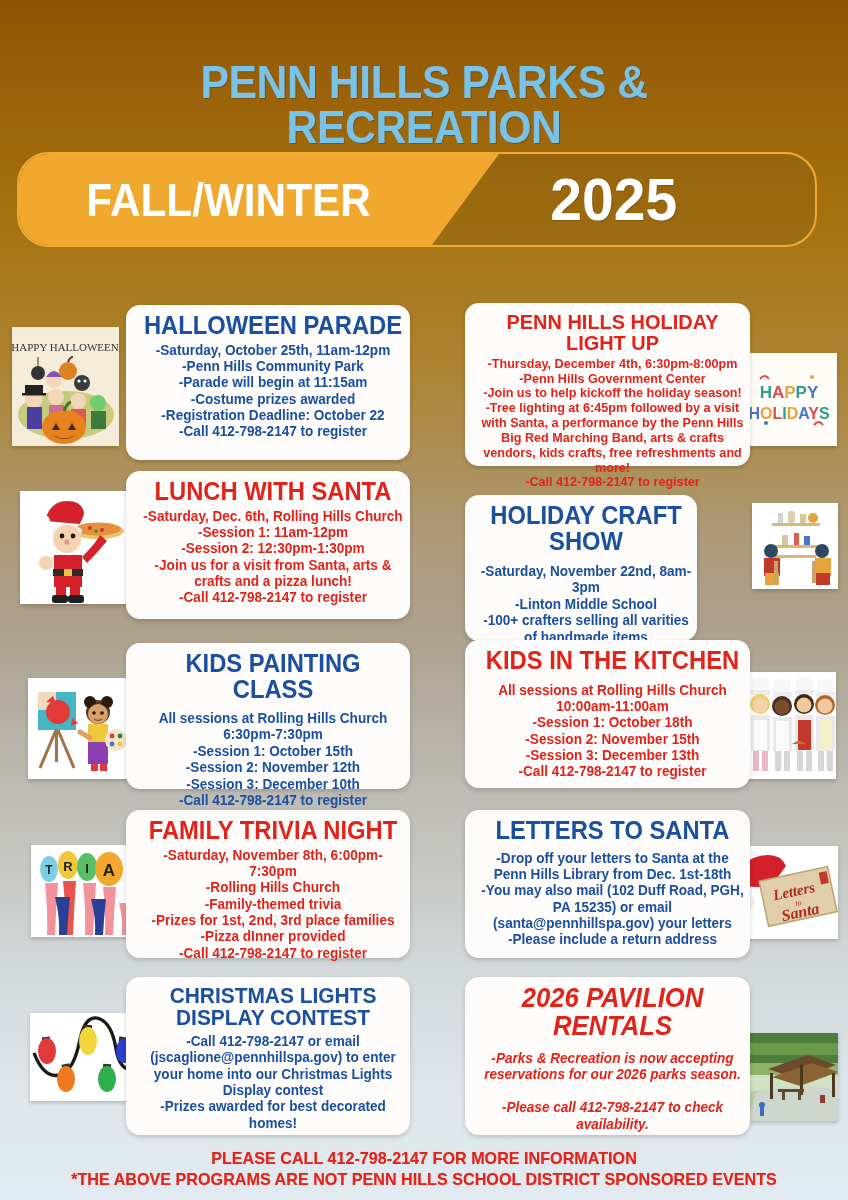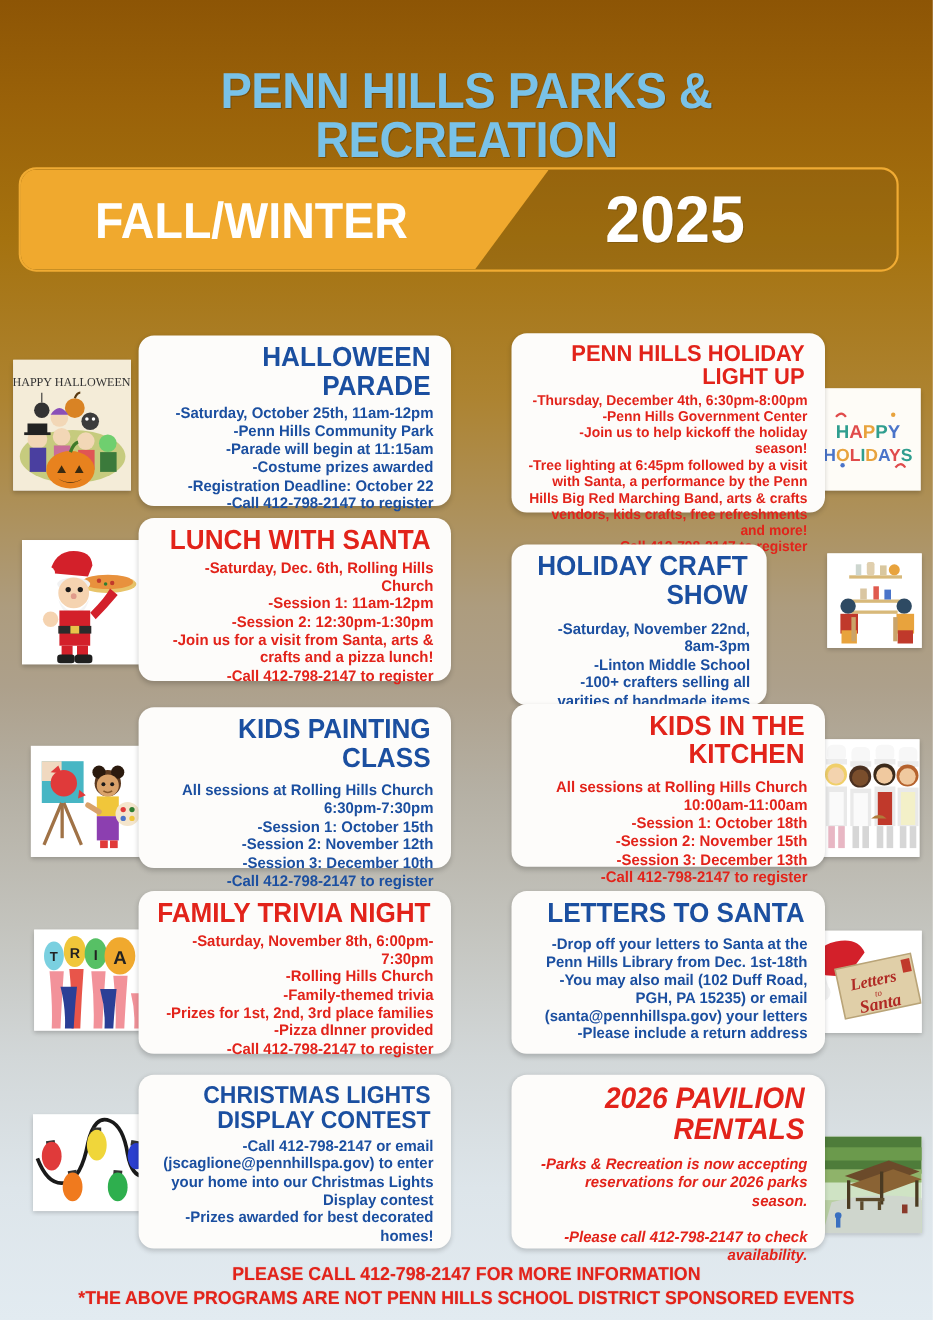--- a/index.html
+++ b/index.html
@@ -32,21 +32,21 @@
     letter-spacing:-0.5px;
     color:#79c2e8;
     text-shadow:1px 1px 0 rgba(60,40,10,.35);
     transform:scaleX(.93);
     white-space:pre-line;
   }
 
   
   .banner{
     position:absolute;left:17px;top:152px;width:800px;height:95px;
-    border:2px solid #f0ab33;border-radius:16px;overflow:hidden;
+    border:2px solid #f0ab33;border-radius:32px;overflow:hidden;
     background:rgba(120,80,20,.22);
     box-sizing:border-box;
   }
   .banner-left{
     position:absolute;left:0;top:0;height:100%;width:480px;
     background:#f0a92e;
     clip-path:polygon(0 0, 100% 0, 86% 100%, 0 100%);
   }
   .banner-left-inner{
     position:absolute;left:0;top:0;height:100%;width:420px;
@@ -68,22 +68,22 @@
     transform:scaleX(.95);
     text-shadow:1px 1px 0 rgba(60,40,10,.25);
   }
 
   
   .card{
     position:absolute;
     background:#fdfcfa;border-radius:14px;
     box-shadow:0 2px 5px rgba(0,0,0,.18);
     box-sizing:border-box;
-    padding:8px 12px 10px 10px;
-    text-align:right;
+    padding:8px 0 10px 10px;
+    text-align:center;
     z-index:3;
   }
   .card-title{
     font-family:"Liberation Sans Narrow","Liberation Sans",sans-serif;
     font-weight:bold;line-height:1.02;
     transform:scaleX(.95);
     margin-bottom:3px;
   }
   .card-body{
     font-family:"Liberation Sans Narrow","Liberation Sans",sans-serif;

